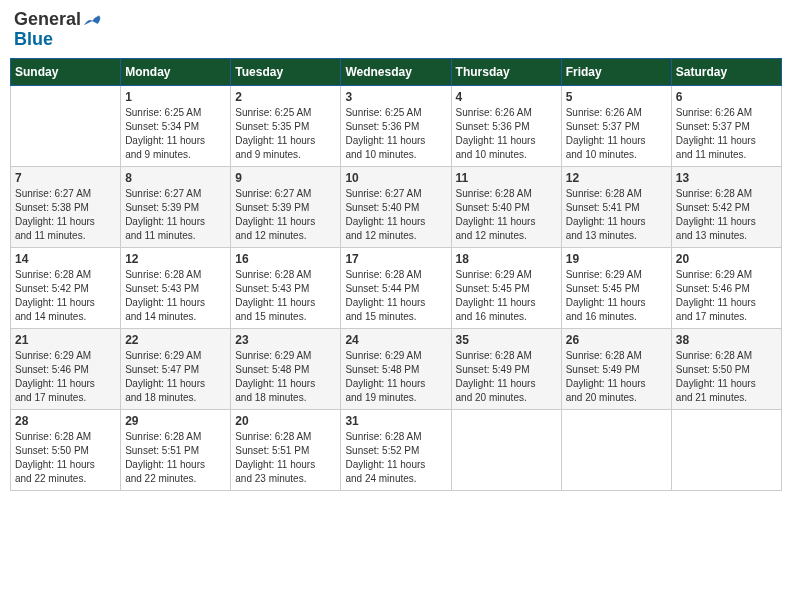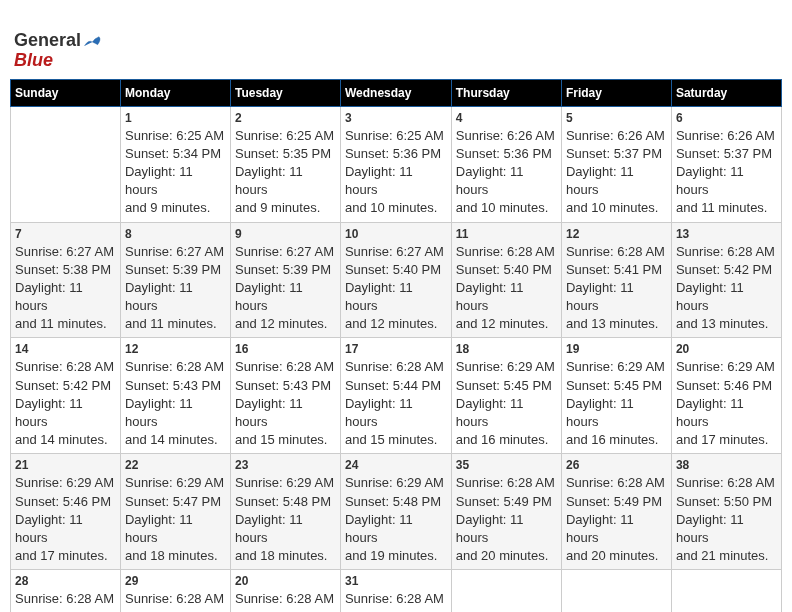--- a/index.html
+++ b/index.html
@@ -13,42 +13,41 @@
     .header {
       display: flex;
       justify-content: space-between;
       align-items: flex-start;
       margin-bottom: 8px;
       padding: 0 4px;
     }
     .logo {
       display: flex;
       align-items: flex-start;
-      margin-top: 21px;
     }
     .title-block {
       text-align: right;
     }
     .title-block h1 {
       font-size: 32px;
       font-weight: bold;
       color: #333;
     }
     .title-block h2 {
       font-size: 15px;
       font-weight: normal;
       color: #333;
     }
     table {
       width: 100%;
       border-collapse: collapse;
       font-size: 11px;
     }
     thead tr th {
-      background-color: #000000;
+      background-color: #14532d;
       color: #fff;
       padding: 6px 4px;
       text-align: left;
       font-size: 12px;
       font-weight: bold;
       border: 1px solid #1a5a9a;
     }
     tbody tr td {
       border: 1px solid #ccc;
       vertical-align: top;
@@ -62,39 +61,39 @@
       background-color: #f5f5f5;
     }
     .day-number {
       font-weight: bold;
       font-size: 12px;
       color: #333;
       display: block;
       margin-bottom: 2px;
     }
     .day-info {
-      font-size: 13px;
+      font-size: 10px;
       color: #333;
       line-height: 1.4;
     }
     td.empty {
       background-color: #fff;
     }
   </style>
 </head>
 <body>
 
 <div class="header">
   <div class="logo">
     <div style="line-height:1.1;">
       <span style="font-size:18px;font-weight:bold;color:#333;">General</span><svg style="width:20px;height:16px;margin-left:2px;vertical-align:middle;" viewBox="0 0 30 24" xmlns="http://www.w3.org/2000/svg">
           <path d="M2,18 Q8,8 14,12 Q18,6 24,4 Q28,8 22,16 Q18,14 14,12" fill="#2a6db5" stroke="#1a5a9a" stroke-width="0.5"></path>
         </svg>
       <br>
-      <span style="font-size:18px;font-weight:bold;color:#b91c1c;font-style:italic;">Blue</span>
+      <span style="font-size:18px;font-weight:bold;color:#0369a1;">Blue</span>
     </div>
   </div>
   <div class="title-block">
     <h1></h1>
     <h2></h2>
   </div>
 </div>
 
 <table>
   <thead>

